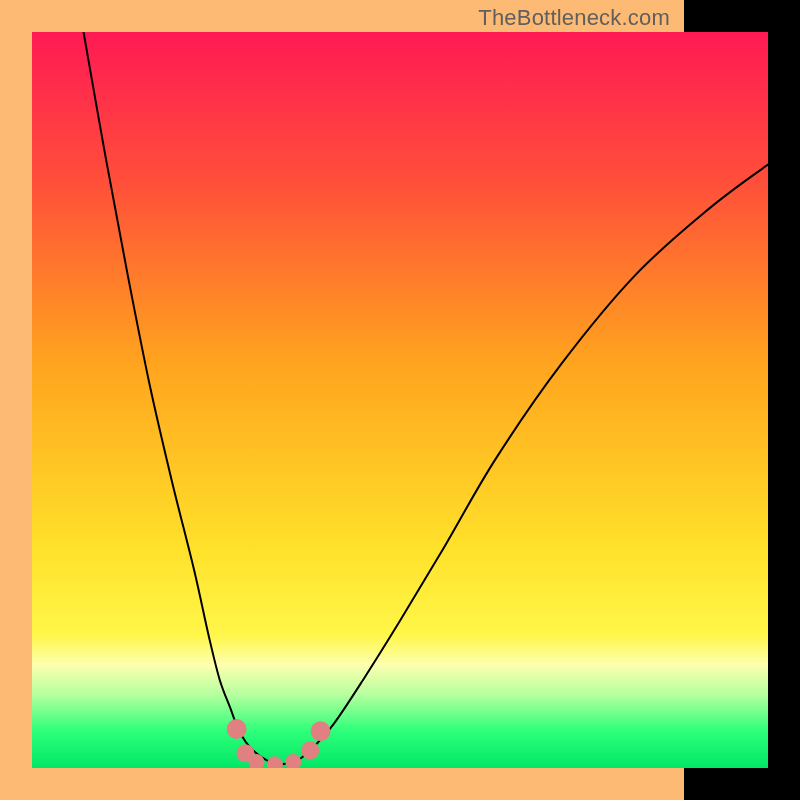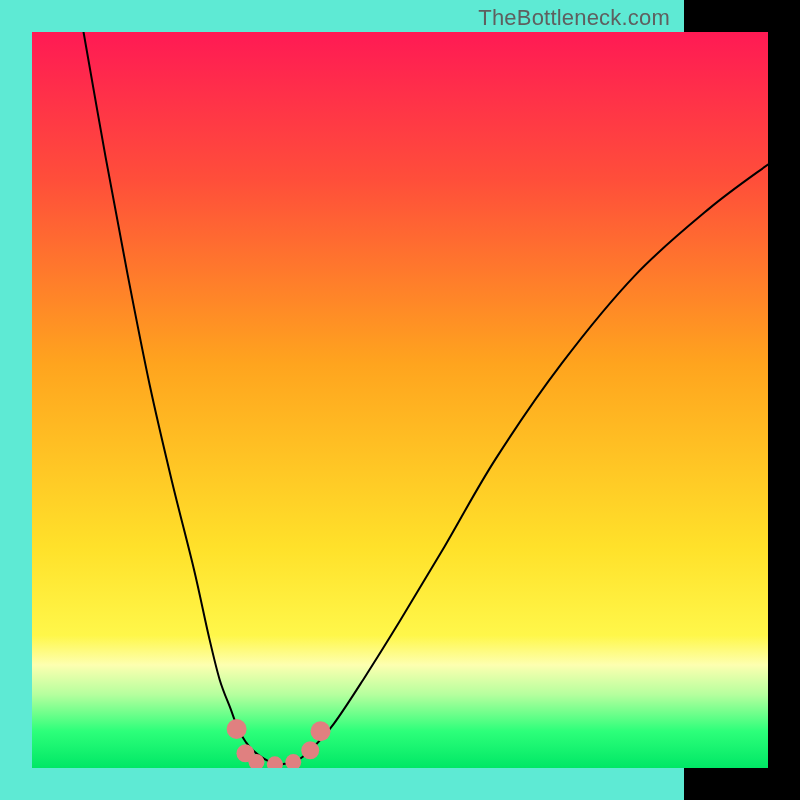--- a/index.html
+++ b/index.html
@@ -9,21 +9,21 @@
     height: 800px;
     overflow: hidden;
     background: #000;
     font-family: Arial, Helvetica, sans-serif;
   }
   .frame {
     position: absolute;
     top: 0; left: 0;
     width: 684px;
     height: 800px;
-    background: #5eead4;
+    background: #fdba74;
     text-decoration: underline;
   }
   .panel {
     position: absolute;
     top: 32px;
     left: 32px;
     width: 736px;
     height: 736px;
     overflow: hidden;
   }

